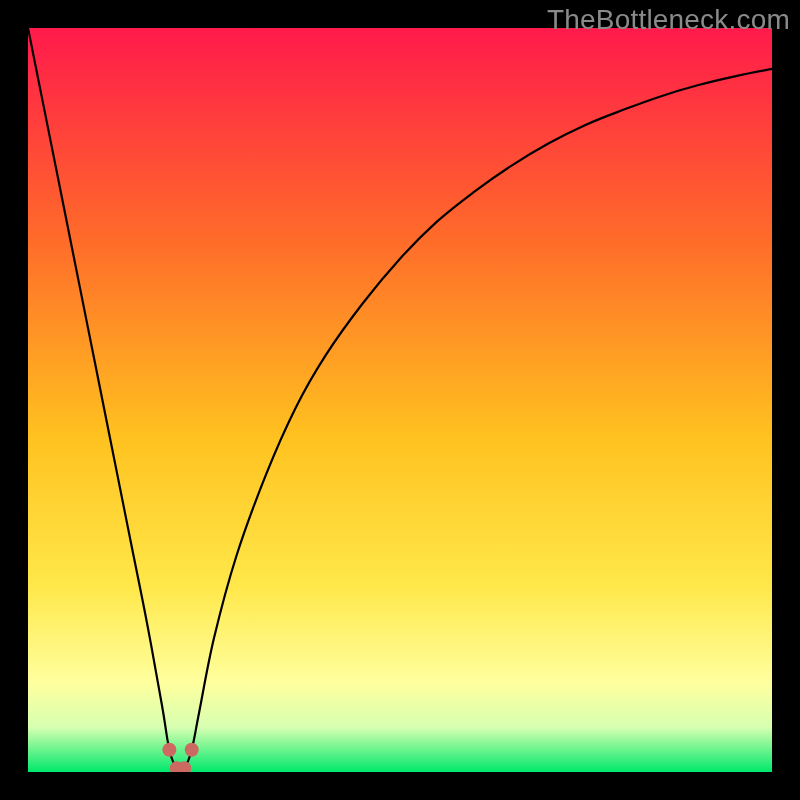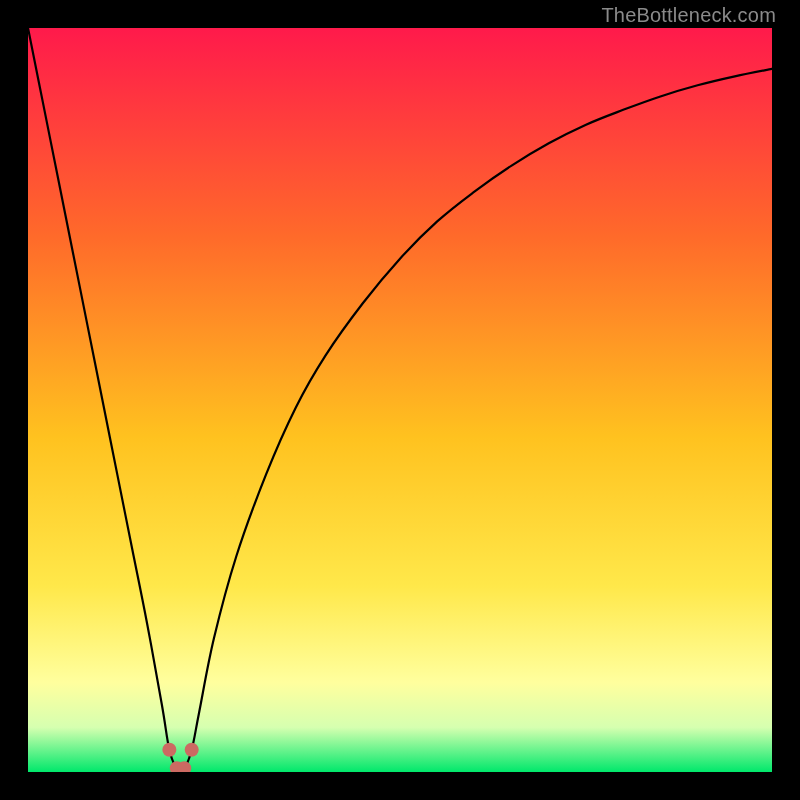--- a/index.html
+++ b/index.html
@@ -25,23 +25,23 @@
     width: 744px;
     height: 744px;
   }
   .gradient {
     position: absolute;
     inset: 0;
   }
   .watermark {
     position: absolute;
     top: 4px;
-    right: 24px;
+    right: 10px;
     font-family: Arial, Helvetica, sans-serif;
-    font-size: 20px;
+    font-size: 28px;
     color: #8a8a8a;
     font-weight: 500;
     letter-spacing: 0.2px;
   }
   svg {
     position: absolute;
     inset: 0;
   }
 </style>
 </head>

